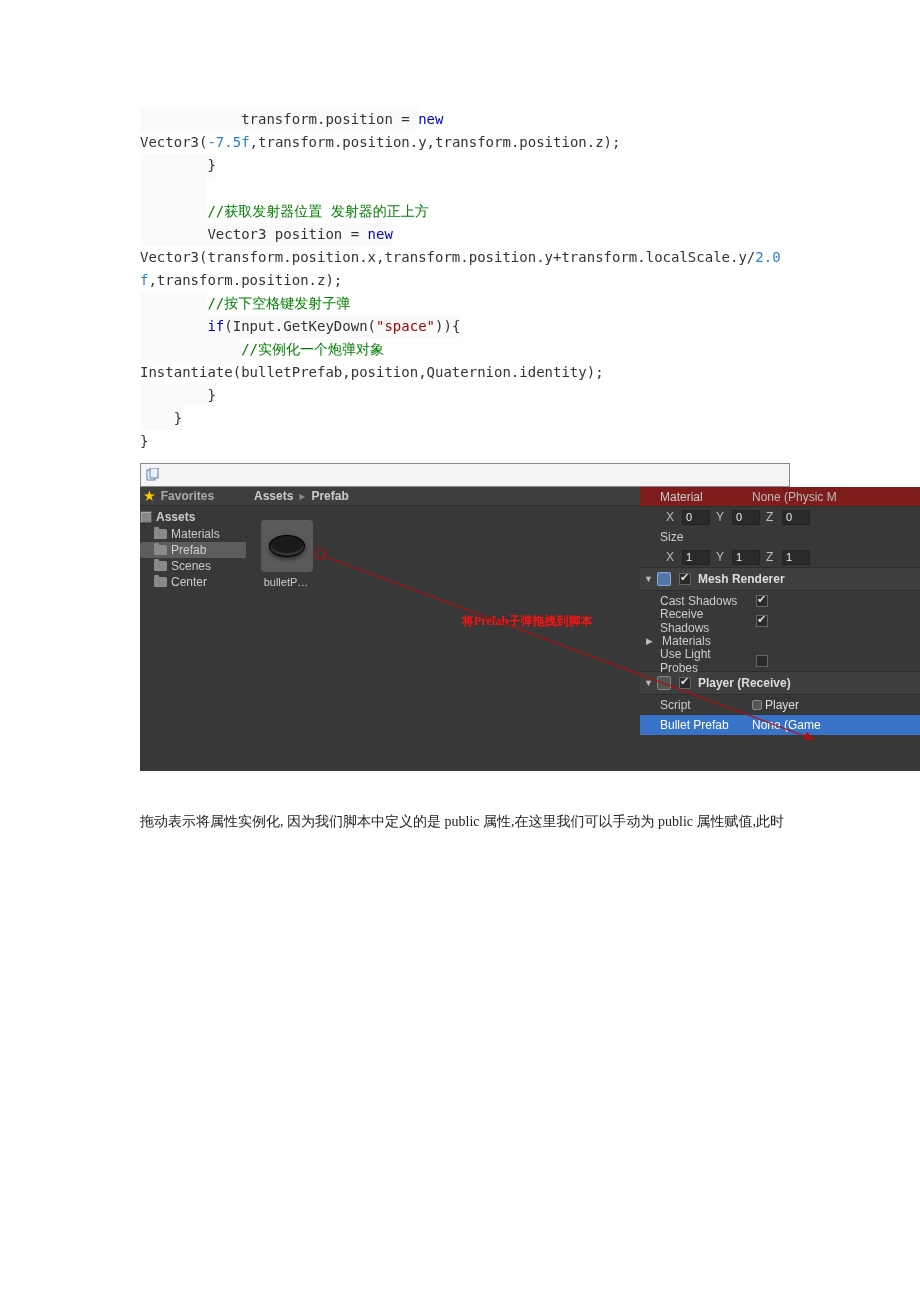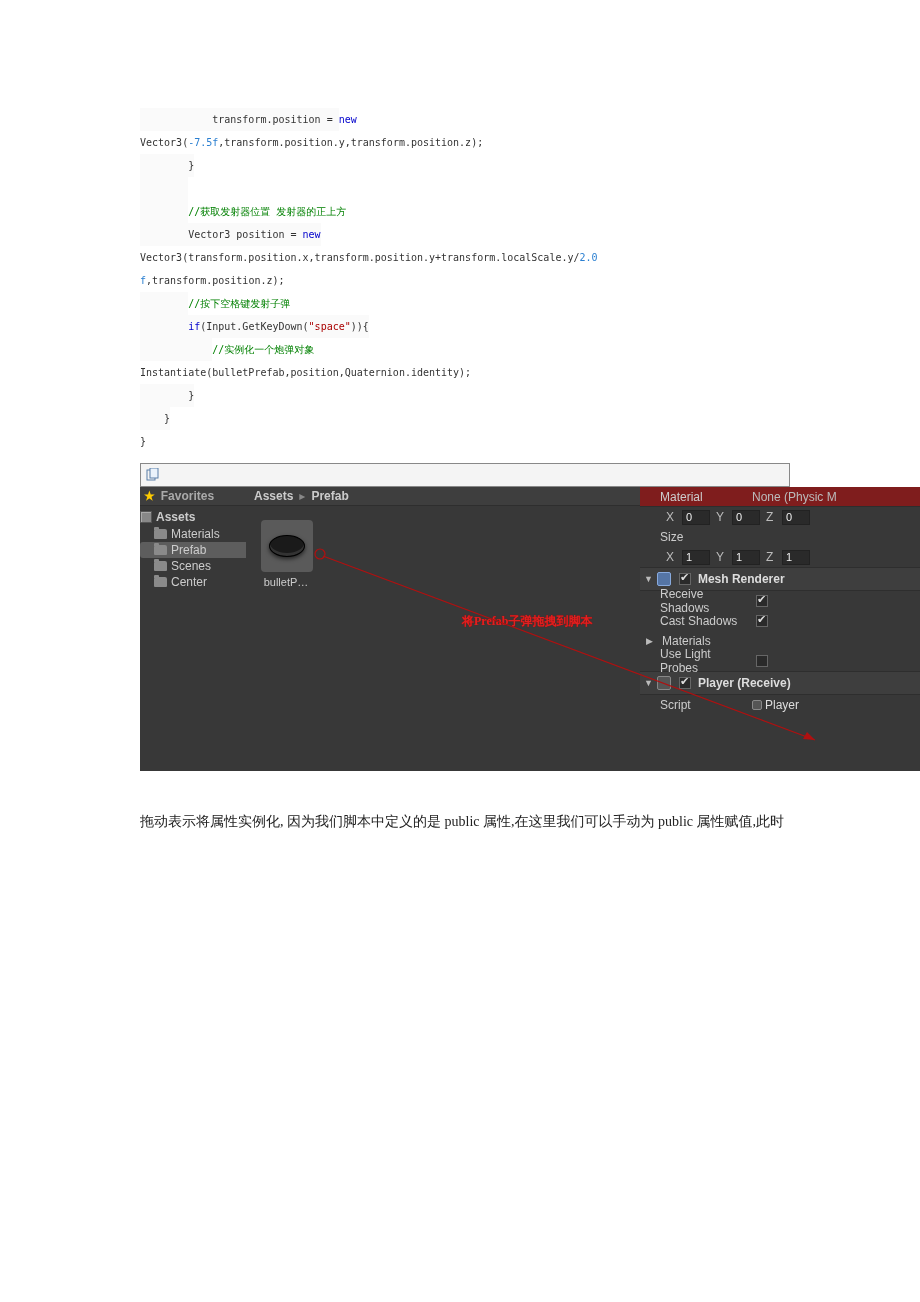--- a/index.html
+++ b/index.html
@@ -1,18 +1,18 @@
 <!DOCTYPE html>
 <html><head>
 <meta charset="utf-8">
 <style>
   * { box-sizing: border-box; }
   body { margin: 0; background: #fff; font-family: "Microsoft YaHei", Arial, sans-serif; font-size: 14px; width: 920px; }
   .page { padding: 0; }
-  .code-block { margin: 108px 0 8px 0; padding: 0 0 0 140px; font-family: "Courier New", monospace; font-size: 10px; line-height: 23px; color: #333; }
+  .code-block { margin: 108px 0 8px 0; padding: 0 0 0 140px; font-family: "Courier New", monospace; font-size: 14px; line-height: 23px; color: #333; }
   .code-block pre { margin: 0; white-space: pre-wrap; word-wrap: break-word; }
   .code-block .line { display: block; }
   .code-block .hl { background: #fafafa; display:inline-block; }
   .kw { color: #0000cc; }
   .num { color: #2a7fd1; }
   .str { color: #aa0000; }
   .cmt { color: #008000; }
   .toolbar { border: 1px solid #888; background: #f4f4f4; height: 24px; margin: 10px 130px 0 140px; display:flex; align-items:center; padding:0 4px; gap:4px; }
   .toolbar svg { display:block; }
   .unity { position:relative; margin: 0 0 0 140px; width:780px; height:284px; background:#383838; color:#cfcfcf; font-family:"Lucida Grande","Segoe UI",sans-serif; font-size:12px; overflow:hidden; }
@@ -138,27 +138,27 @@
       <span class="axis">Z</span>
           <input type="text" value="1" style="">
     </div>
     <div class="group">
       <span class="tri">▼</span>
       <span class="comp-icon"></span>
       <input type="checkbox" class="chk" checked="" style="">
       <span>Mesh Renderer</span>
     </div>
     <div class="row">
-          <span class="lbl indent">Receive Shadows</span>
+          <span class="lbl indent">Cast Shadows</span>
           <span class="val-col">
             <input type="checkbox" class="chk" checked="" style="">
           </span>
         </div>
     <div class="row">
-          <span class="lbl indent">Cast Shadows</span>
+          <span class="lbl indent">Receive Shadows</span>
           <span class="val-col">
             <input type="checkbox" class="chk" checked="" style="">
           </span>
         </div>
     <div class="row">
           <span class="tri" style="font-size:9px;color:#bbb;width:10px">▶</span>
           <span class="lbl" style="width:90px">Materials</span>
         </div>
     <div class="row">
           <span class="lbl indent">Use Light Probes</span>
@@ -171,20 +171,24 @@
       <span class="script-icon"></span>
       <input type="checkbox" class="chk" checked="" style="">
       <span>Player (Receive)</span>
     </div>
     <div class="row">
           <span class="lbl indent">Script</span>
           <span class="obj-ref">
             <span class="script-icon" style="width:10px;height:10px"></span>
             <span>Player</span>
           </span>
+        </div>
+    <div class="row sel-row">
+          <span class="lbl indent" style="color:#fff">Bullet Prefab</span>
+          <span class="val-col" style="color:#fff">None (Game</span>
         </div>
   </div>
 
   <div class="redtext">将Prefab子弹拖拽到脚本 </div>
   <svg class="redarrow" width="620" height="210">
     <circle cx="115" cy="12" r="5" fill="none" stroke="#b01010" stroke-width="1.2"></circle>
     <line x1="118" y1="14" x2="610" y2="198" stroke="#b01010" stroke-width="1.2"></line>
     <polygon points="610,198 602,190 598,197" fill="#b01010"></polygon>
   </svg>
 

